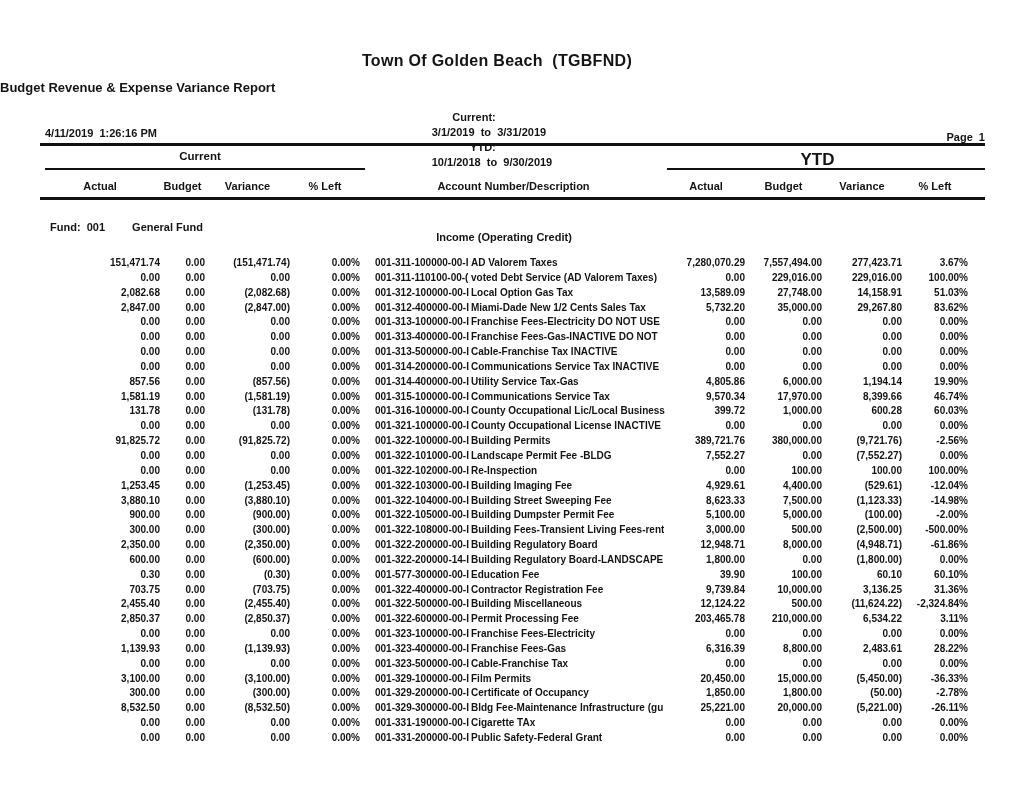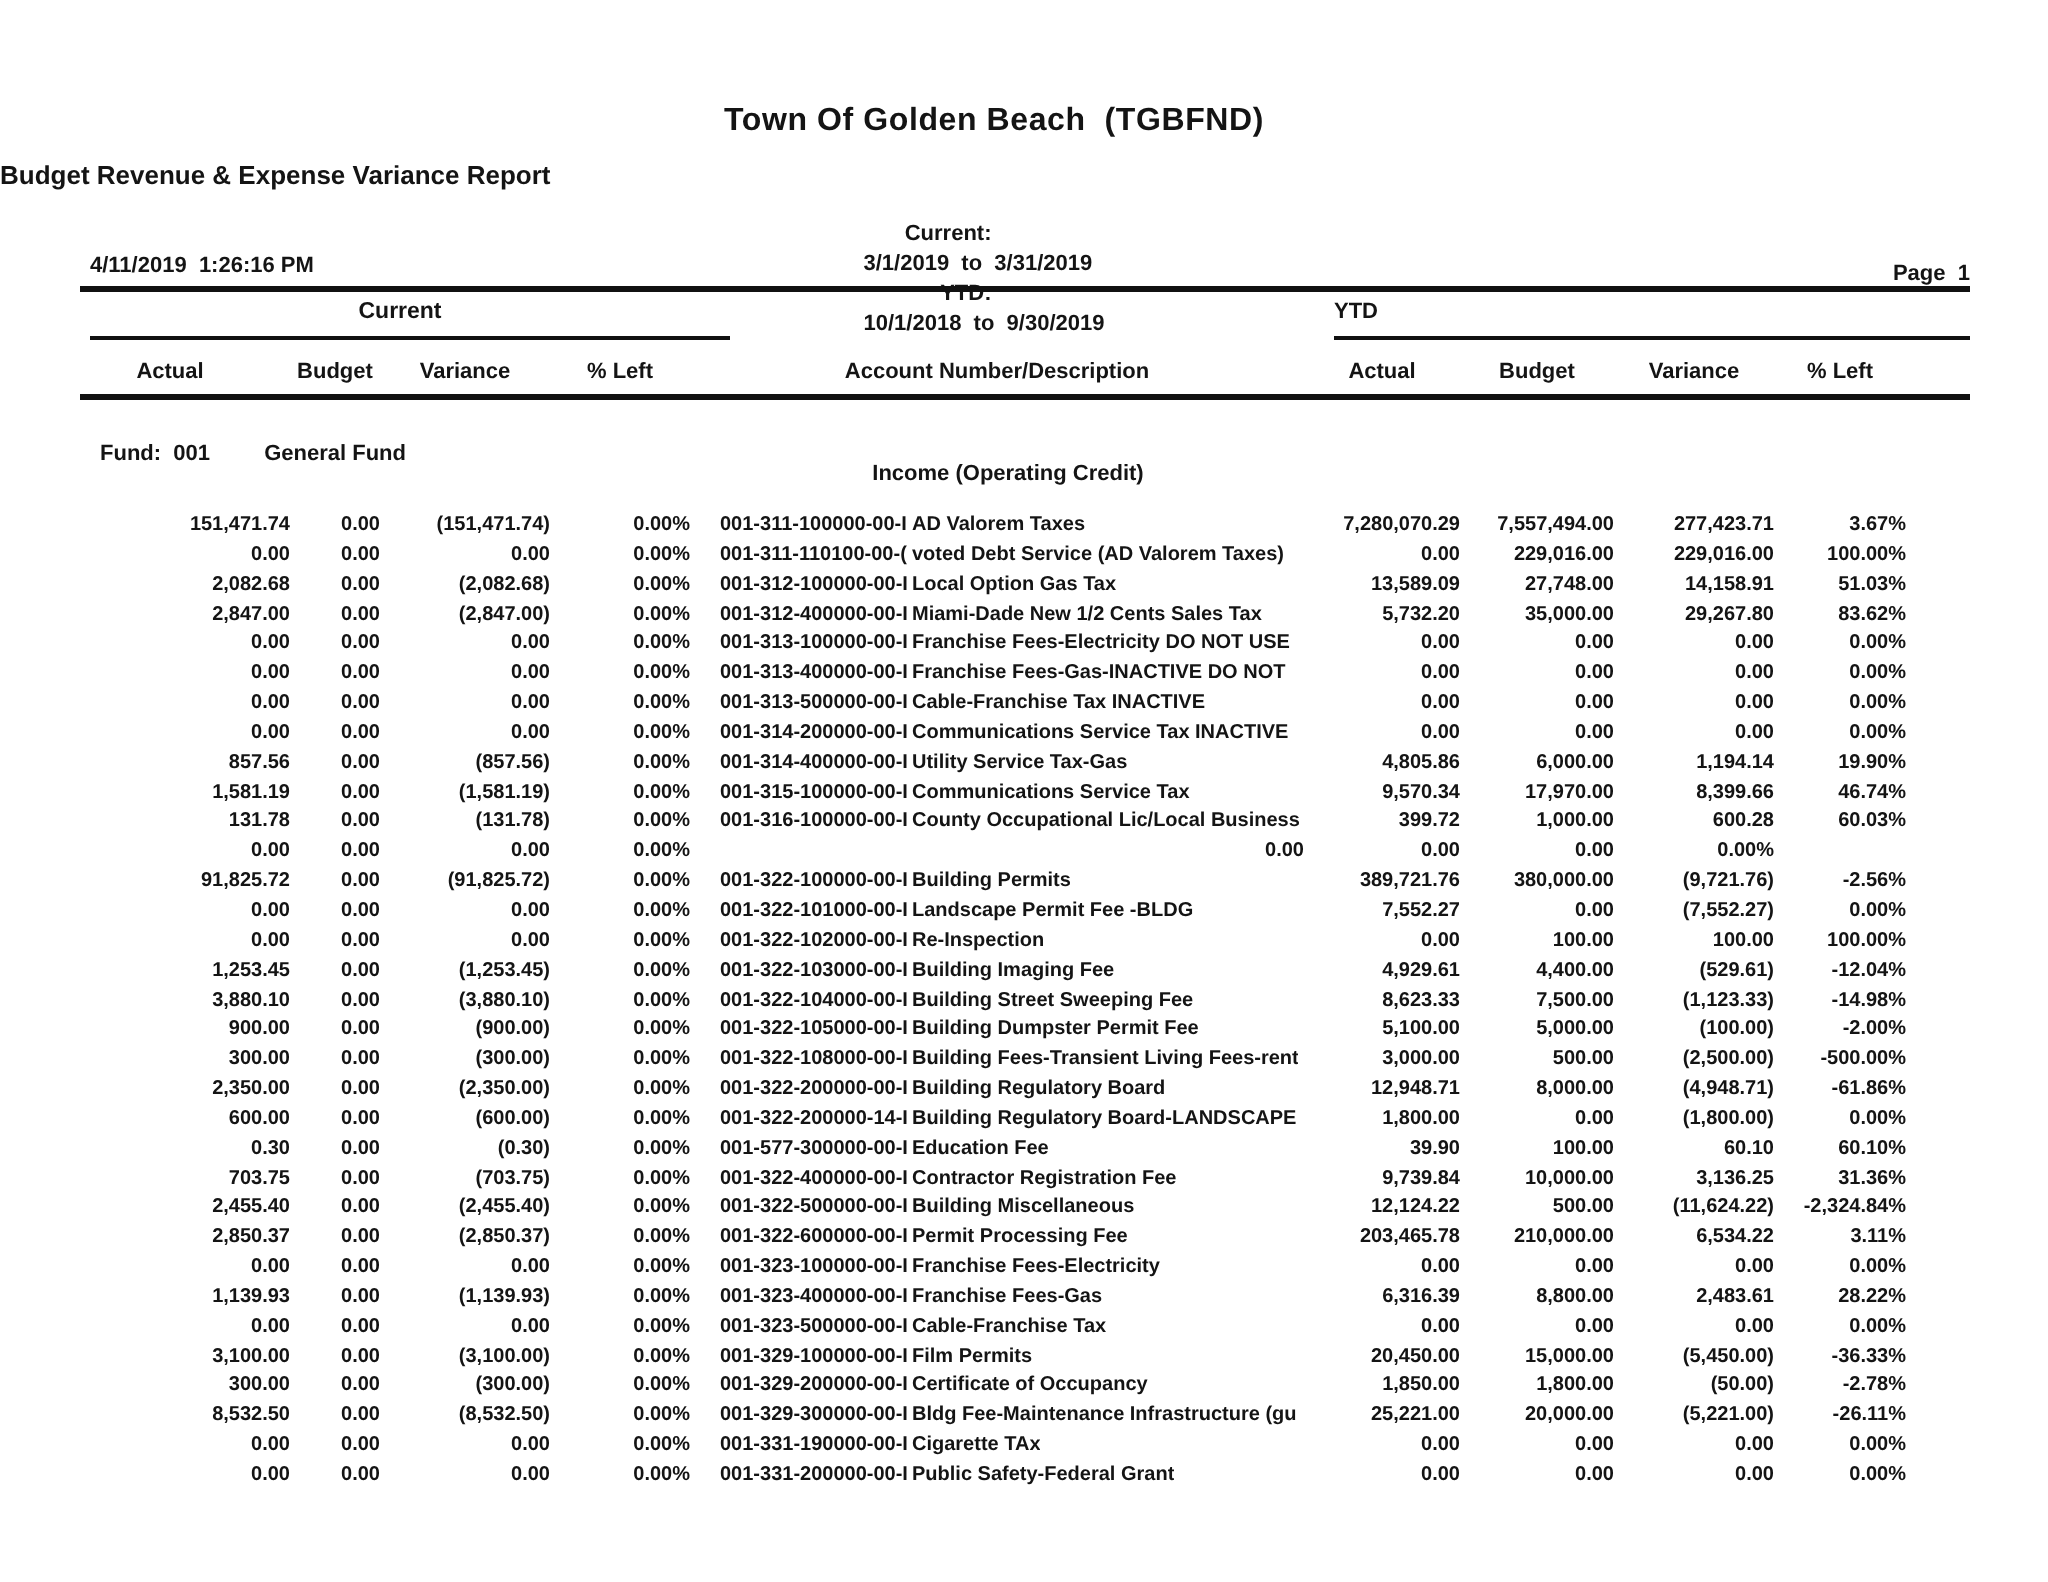--- a/index.html
+++ b/index.html
@@ -16,25 +16,25 @@
   .dlabel { width:64px; text-align:right; margin-right:6px; white-space:pre; }
   .dval { white-space:pre; }
 
   .timestamp { position:absolute; left:45px; top:127px; font-size:11px; white-space:pre; }
   .page-num { position:absolute; right:39px; top:131px; font-size:11px; white-space:pre; }
 
   .rule-top { position:absolute; top:143px; left:40px; right:39px; height:3px; background:#111; }
   .rule-head { position:absolute; top:197px; left:40px; right:39px; height:3px; background:#111; }
 
   .grp-current { position:absolute; top:150px; left:40px; width:320px; text-align:center; font-size:11.5px; }
-  .grp-ytd { position:absolute; top:150px; left:667px; width:301px; text-align:left; font-size:11px; }
+  .grp-ytd { position:absolute; top:150px; left:667px; width:301px; text-align:center; font-size:17px; }
   .grp-line-current { position:absolute; top:168px; left:45px; width:320px; height:2px; background:#111; }
   .grp-line-ytd { position:absolute; top:168px; left:667px; width:318px; height:2px; background:#111; }
 
-  .cols-grid { display:grid; grid-template-columns:120px 45px 85px 70px 307px 78px 77px 80px 66px; padding-left:25px; }
+  .cols-grid { display:grid; grid-template-columns:120px 45px 85px 70px 307px 78px 77px 80px 66px; padding-left:40px; }
   .col-headers { position:absolute; top:180px; left:0; right:0; font-size:11px; }
   .col-headers .h { text-align:center; white-space:nowrap; }
 
   .fund-line { position:absolute; top:221px; left:50px; font-size:11px; }
   .fund-name { margin-left:24px; }
   .fund-label { white-space:pre; }
 
   .section-title { position:absolute; top:231px; left:40px; right:56px; text-align:center; font-size:11px; }
 
   .rows { position:absolute; top:256px; left:0; right:0; }
@@ -250,20 +250,24 @@
         <div class="cell num">399.72</div>
         <div class="cell num">1,000.00</div>
         <div class="cell num">600.28</div>
         <div class="cell num">60.03%</div>
       </div>
       <div class="trow cols-grid">
         <div class="cell num">0.00</div>
         <div class="cell num">0.00</div>
         <div class="cell num">0.00</div>
         <div class="cell num">0.00%</div>
+        <div class="cell acct">
+          <div class="acct-num">001-321-100000-00-I</div>
+          <div class="acct-desc">County Occupational License INACTIVE</div>
+        </div>
         <div class="cell num">0.00</div>
         <div class="cell num">0.00</div>
         <div class="cell num">0.00</div>
         <div class="cell num">0.00%</div>
       </div>
       <div class="trow cols-grid">
         <div class="cell num">91,825.72</div>
         <div class="cell num">0.00</div>
         <div class="cell num">(91,825.72)</div>
         <div class="cell num">0.00%</div>

